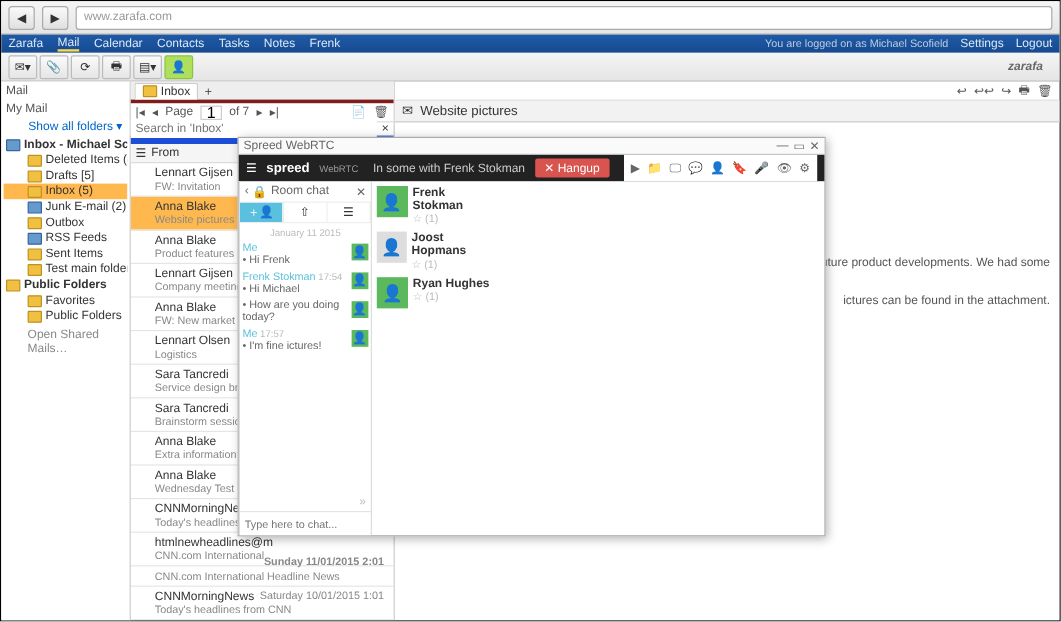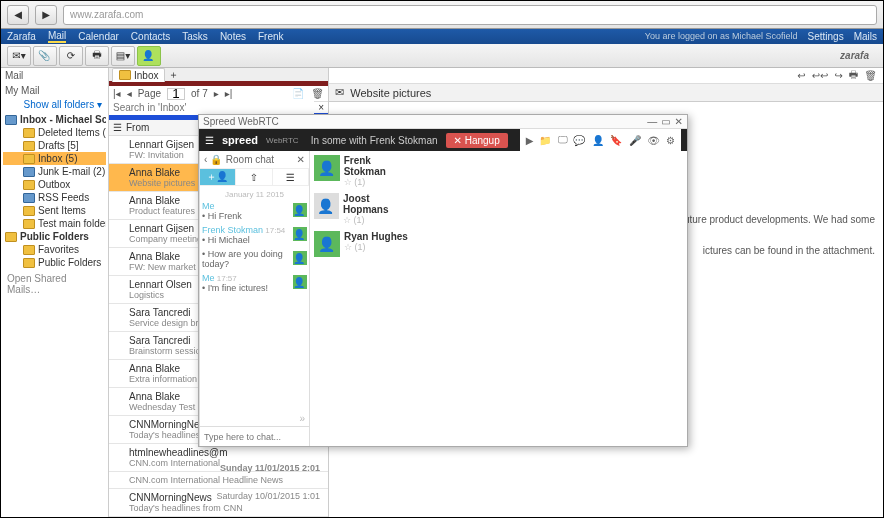--- a/index.html
+++ b/index.html
@@ -21,21 +21,21 @@
 .side-head{padding:2px 4px;font-weight:normal;color:#555}
 .side-link{text-align:right;color:#0066cc;padding:1px 6px;cursor:pointer}
 .tree{padding:2px}
 .tree-row{padding:1px 2px 1px 12px;cursor:pointer;display:flex;align-items:center;gap:3px;white-space:nowrap;overflow:hidden}
 .tree-row.sel{background:#ffb84d}
 .tree-row.root{padding-left:2px;font-weight:bold}
 .tree-row.sub{padding-left:20px}
 .ficon{width:12px;height:10px;background:#f0c040;border:1px solid #c09020;border-radius:1px;flex-shrink:0}
 .ficon.blue{background:#6699cc;border-color:#336699}
 .mid-col{width:220px;border-right:1px solid #ccc;display:flex;flex-direction:column;position:relative}
-.tabs{height:18px;background:#eee;border-bottom:5px solid #7f1d1d;display:flex;align-items:center;padding:0 3px;gap:3px}
+.tabs{height:18px;background:#eee;border-bottom:3px solid #7f1d1d;display:flex;align-items:center;padding:0 3px;gap:3px}
 .tab{padding:1px 6px;background:#fff;border:1px solid #ccc;border-bottom:none;border-radius:2px 2px 0 0;font-size:10px;display:flex;align-items:center;gap:3px}
 .pager{height:16px;display:flex;align-items:center;gap:6px;padding:0 4px;font-size:10px;color:#555;border-bottom:1px solid #ddd}
 .pager .spacer{flex:1}
 .search-row{height:18px;display:flex;align-items:center;border-bottom:7px solid #1d4ed8}
 .search-row input{flex:1;border:none;padding:2px 4px;font-size:10px;color:#999}
 .from-head{height:16px;display:flex;align-items:center;padding:0 4px;background:#f5f5f5;border-bottom:1px solid #ddd;gap:4px}
 .msg-list{flex:1;overflow:auto}
 .msg{border-bottom:1px solid #e5e5e5;padding:3px 6px 3px 20px}
 .msg.sel{background:#ffb84d}
 .msg .sender{font-weight:normal;color:#333}
@@ -97,21 +97,21 @@
     <span class="menu-item">Zarafa</span>
     <span class="menu-item active">Mail</span>
     <span class="menu-item">Calendar</span>
     <span class="menu-item">Contacts</span>
     <span class="menu-item">Tasks</span>
     <span class="menu-item">Notes</span>
     <span class="menu-item">Frenk</span>
     <div class="menu-right">
       <span style="font-size:9px;color:#bcd">You are logged on as Michael Scofield</span>
       <span class="menu-item">Settings</span>
-      <span class="menu-item">Mails</span>
+      <span class="menu-item">Logout</span>
     </div>
   </div>
 
   <div class="toolbar">
     <div class="tbtn">✉▾</div>
     <div class="tbtn">📎</div>
     <div class="tbtn">⟳</div>
     <div class="tbtn">🖶</div>
     <div class="tbtn">▤▾</div>
     <div class="tbtn overlay">👤</div>
@@ -166,21 +166,21 @@
           </div>
           <div class="tree-row sub">
             <span class="ficon"></span>
             <span>Favorites</span>
           </div>
           <div class="tree-row sub">
             <span class="ficon"></span>
             <span>Public Folders</span>
           </div>
         </div>
-      <div style="padding:2px 6px;color:#888">Open Shared Mails…</div>
+      <div style="padding:2px 22px;color:#888">Open Shared Mails…</div>
     </div>
 
     <div class="mid-col">
       <div class="tabs">
         <div class="tab">
             <span class="ficon"></span>
             <span>Inbox</span>
           </div>
         <span>＋</span>
       </div>

